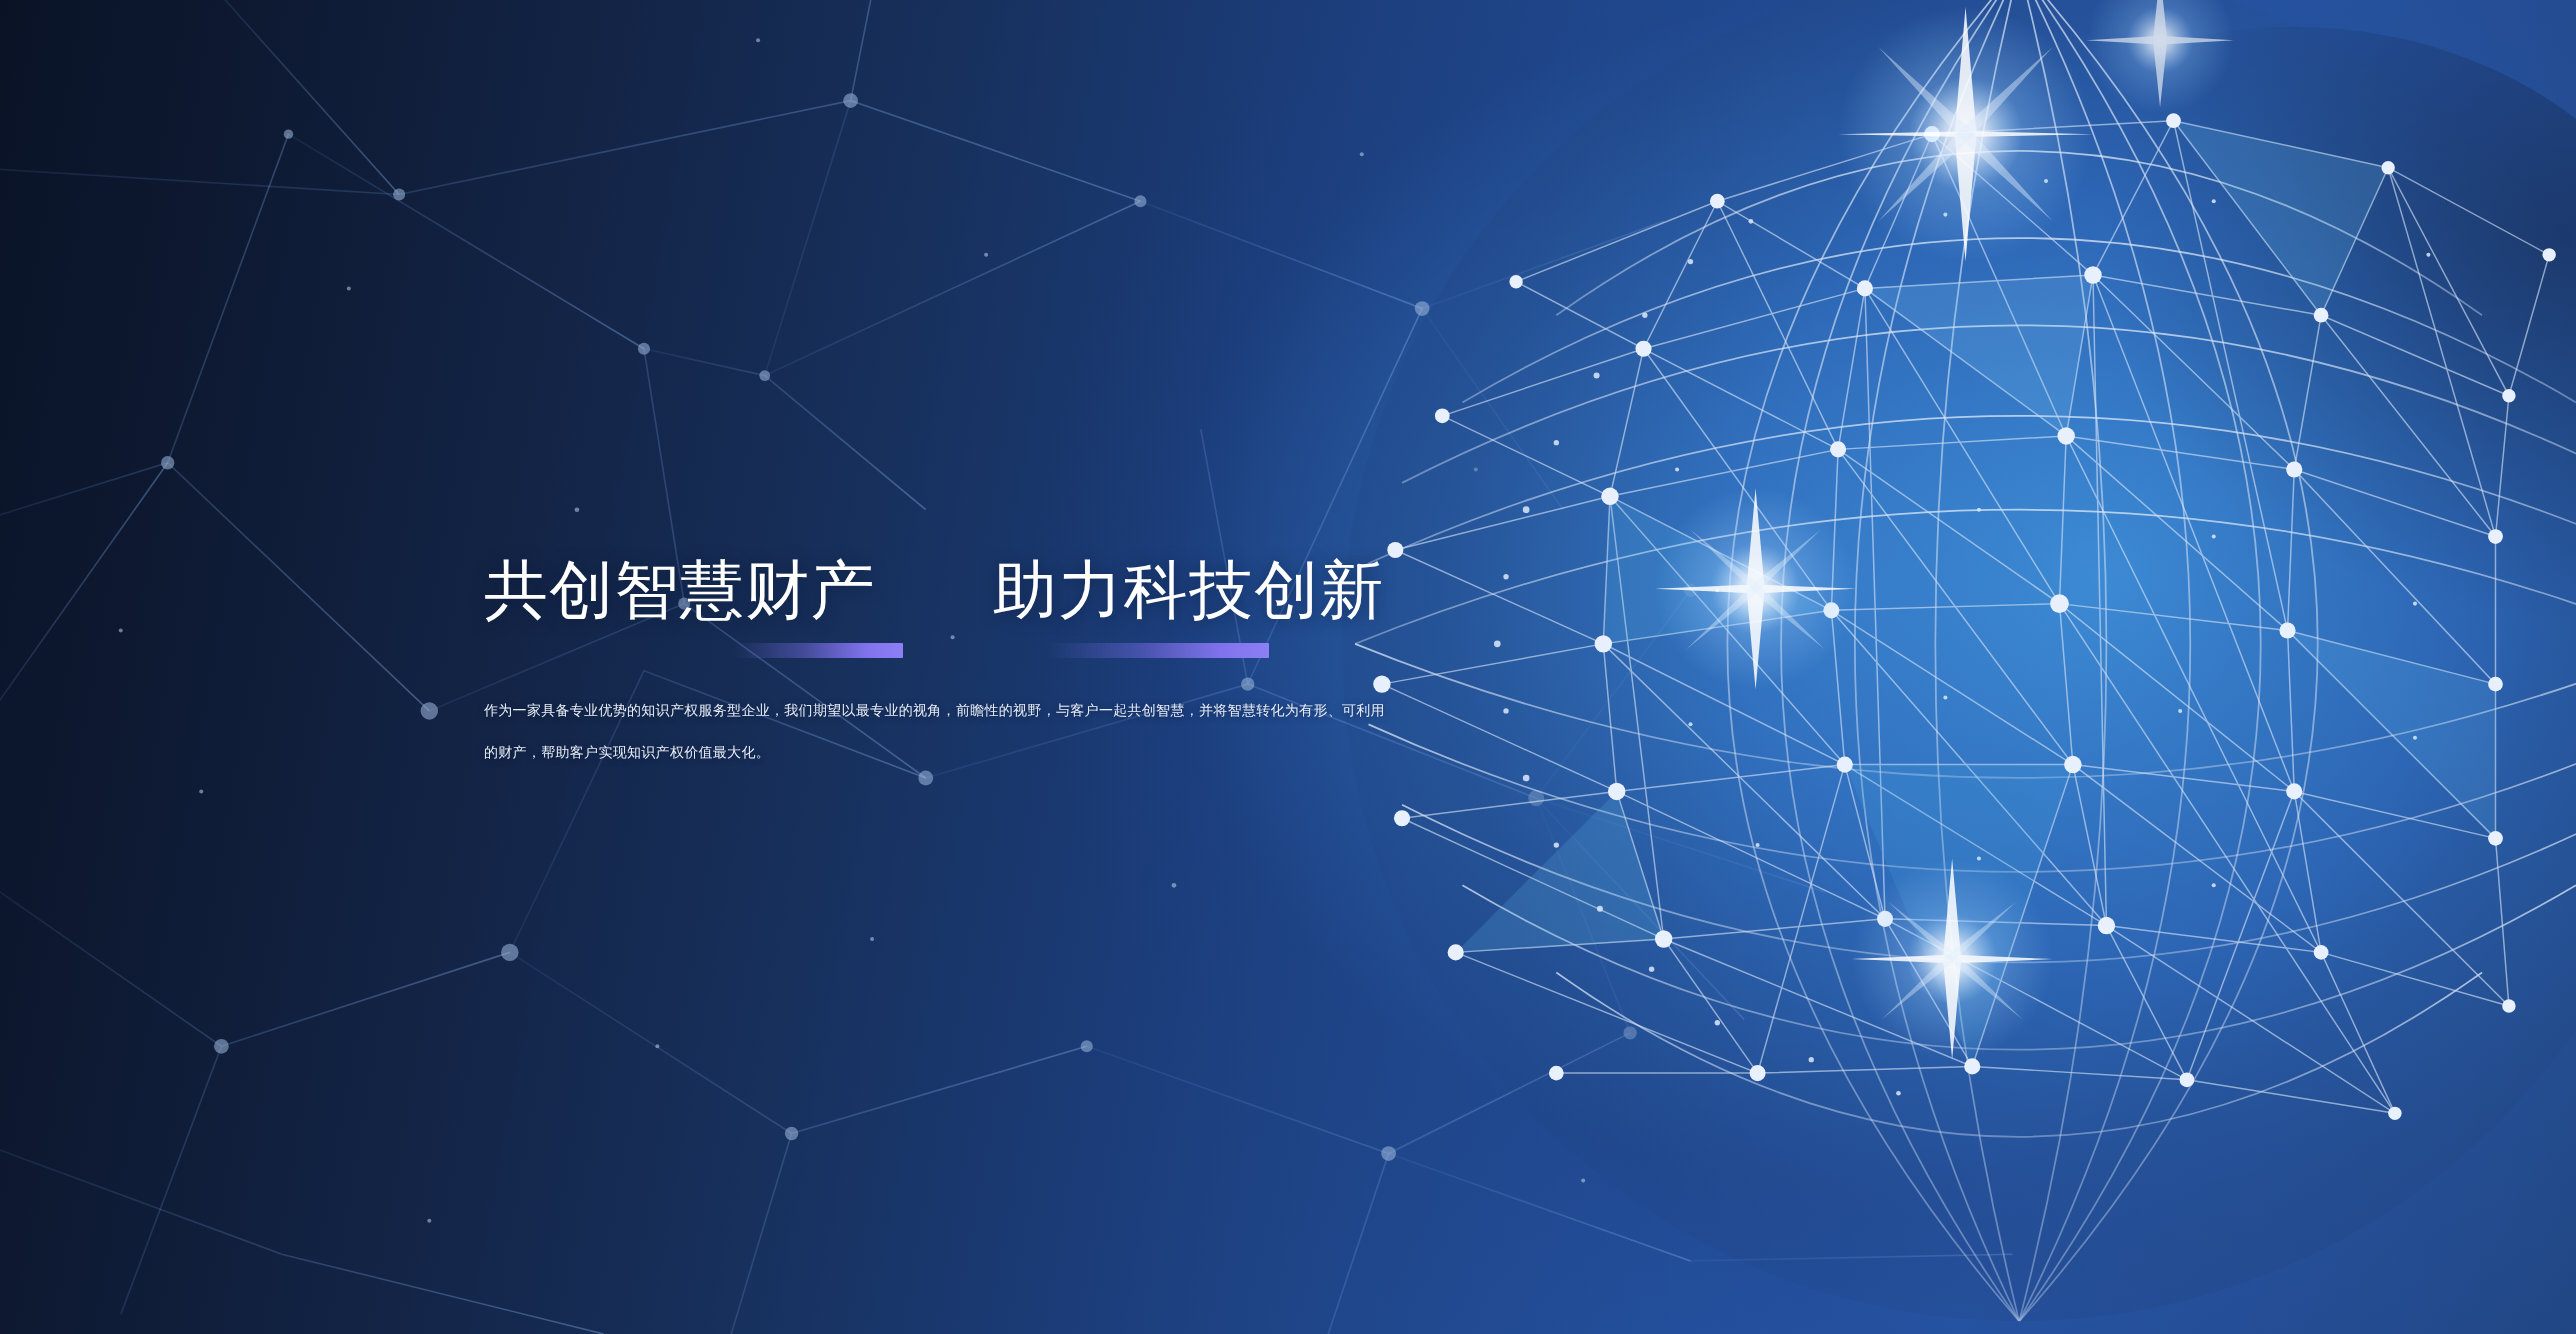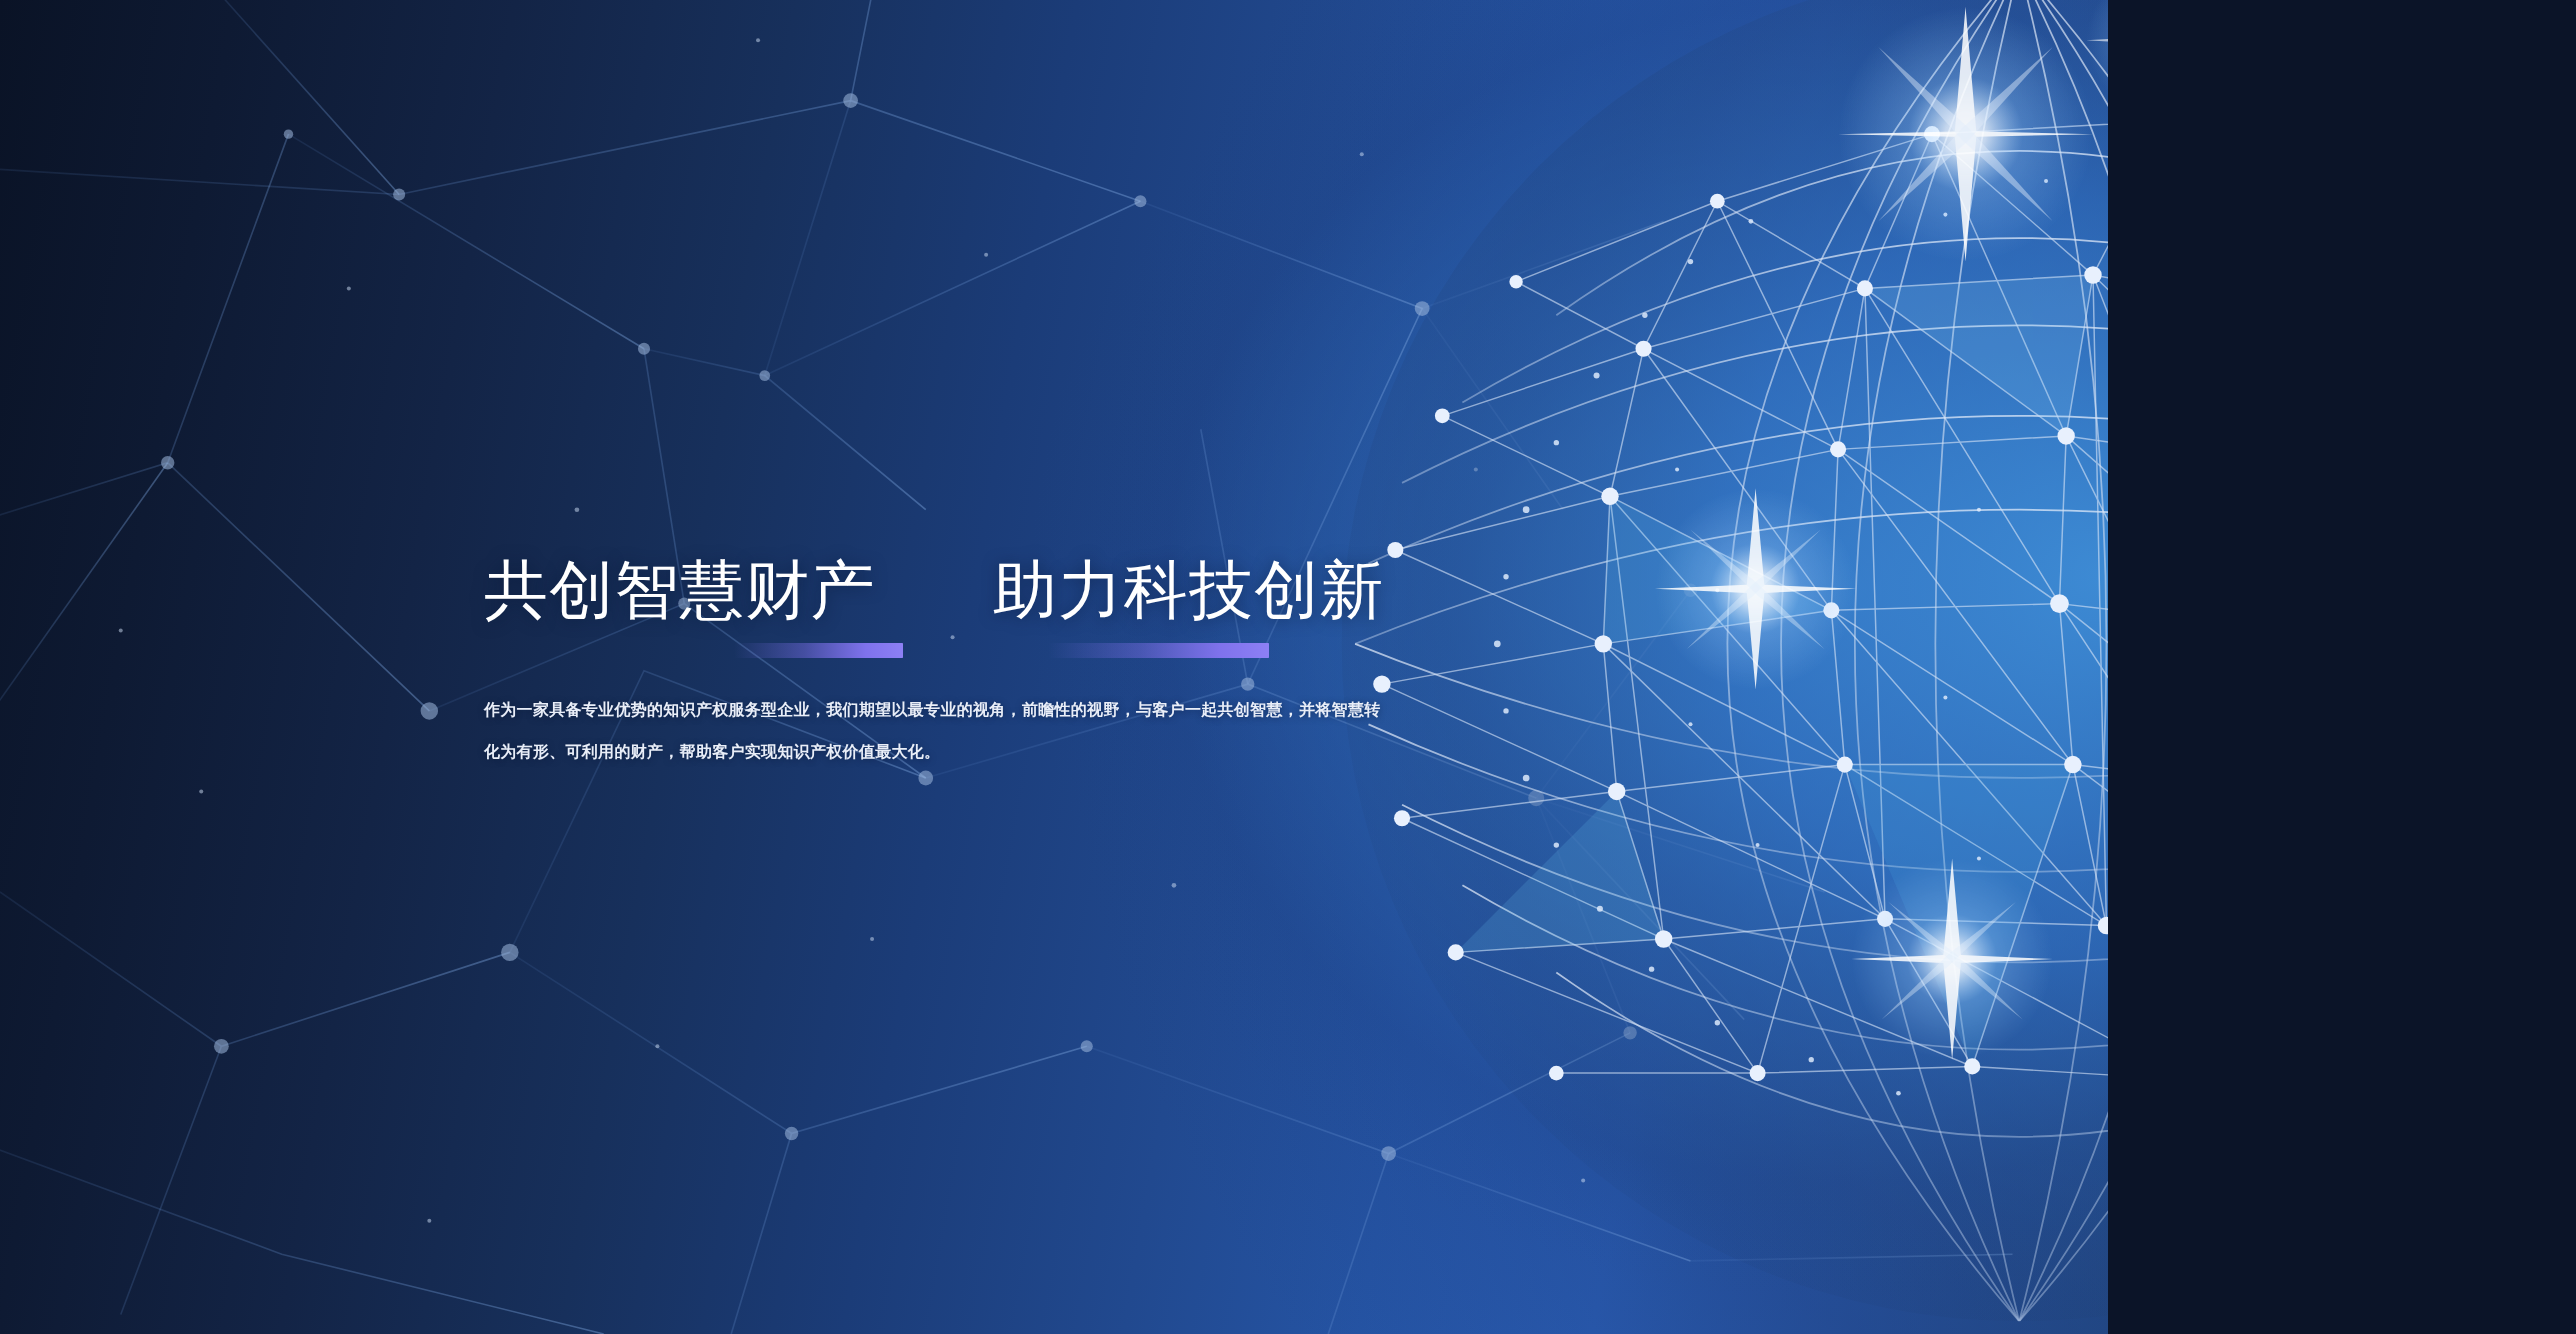--- a/index.html
+++ b/index.html
@@ -1,20 +1,20 @@
 <!DOCTYPE html>
 <html style="font-size:10.7px"><head>
 <meta charset="utf-8">
 <title>Banner</title>
 <style>
   html,body{margin:0;padding:0;background:#0b1428;}
   *{box-sizing:border-box;}
   #stage{
     position:relative;
-    width:2108px;height:1334px;
+    width:2576px;height:1334px;
     overflow:hidden;
     font-family:"Liberation Sans","DejaVu Sans",sans-serif;
     background:
       radial-gradient(ellipse 1006px 872px at 1851px 590px, rgba(62,140,214,0.95) 0%, rgba(48,112,190,0.55) 38%, rgba(30,70,140,0.12) 68%, rgba(0,0,0,0) 82%),
       radial-gradient(ellipse 1610px 1476px at 2348px 657px, rgba(40,92,168,0.75) 0%, rgba(28,62,128,0.35) 55%, rgba(0,0,0,0) 80%),
       linear-gradient(100deg,
         #0a1326 0%,
         #0e1a33 10%,
         #132446 22%,
         #17305c 34%,
@@ -55,25 +55,24 @@
   }
   .ul-a{left:250px;width:169px;
     background:linear-gradient(90deg, rgba(123,110,232,0) 0%, rgba(123,110,232,.45) 42%, #7f72ec 78%, #8d80f5 100%);}
   .ul-b{left:55px;width:221px;
     background:linear-gradient(90deg, rgba(123,110,232,0) 0%, rgba(123,110,232,.45) 42%, #7f72ec 78%, #8d80f5 100%);}
 
   #paragraph{
     margin-top:63px;
     width:902px;
     color:#e9eef8;
-    font-size:16px;
+    font-size:14px;
     line-height:42px;
     letter-spacing:0.3px;
     text-shadow:0 0.7px 6.7px rgba(8,22,52,.5);
-    font-weight:bold;
   }
 </style>
 </head>
 <body>
 
 <div id="stage">
 
   <svg class="layer no-evt" viewBox="0 0 3840 1989" preserveAspectRatio="none">
     <defs>
       <linearGradient id="faintEdge" x1="0" y1="0" x2="1" y2="0">

